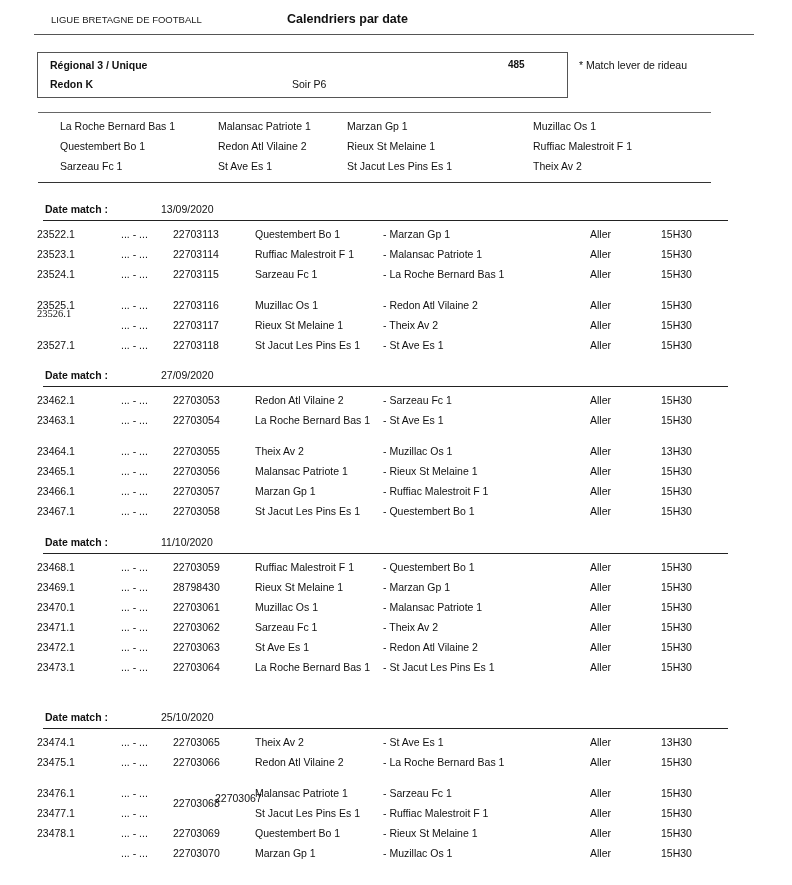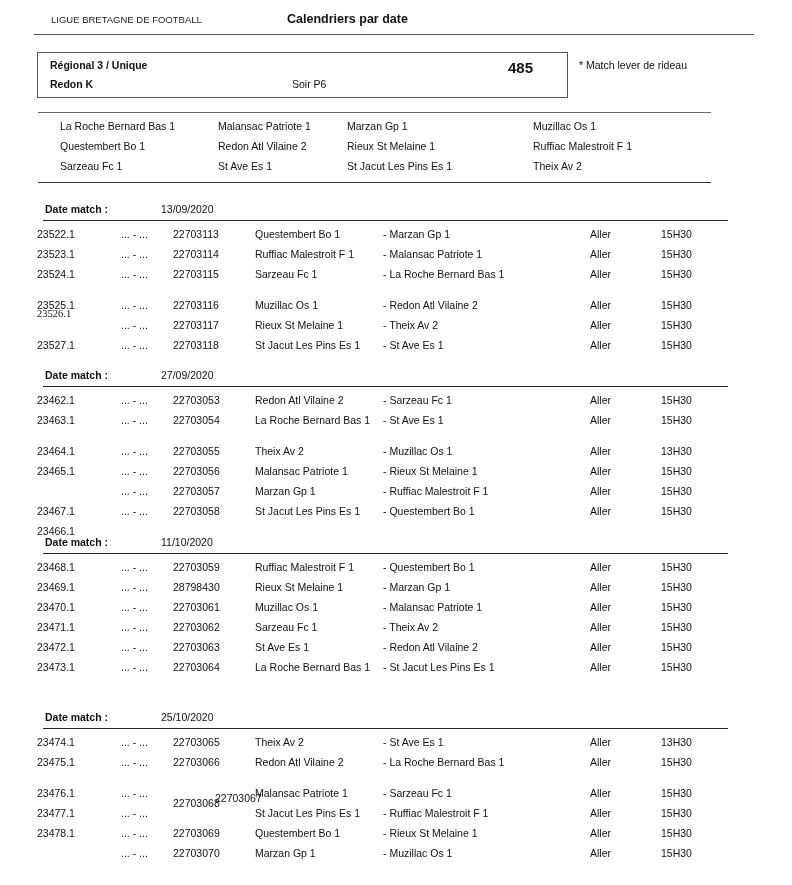--- a/index.html
+++ b/index.html
@@ -12,21 +12,21 @@
     
     .org { left: 51px; top: 14px; font-size: 9.5px; color: #222; }
     .title { left: 287px; top: 12px; font-size: 12.5px; font-weight: bold; }
     .hline { position: absolute; left: 34px; width: 720px; top: 34px; height: 0; border-top: 1.5px solid #555; }
 
     
     .compbox { position: absolute; left: 37px; top: 52px; width: 531px; height: 46px; border: 1.5px solid #555; box-sizing: border-box; }
     .comp-name { left: 50px; top: 59px; font-size: 10.5px; font-weight: bold; }
     .comp-poule { left: 50px; top: 78px; font-size: 10.5px; font-weight: bold; }
     .comp-extra { left: 292px; top: 78px; font-size: 10.5px; }
-    .comp-number { left: 508px; top: 59px; font-size: 15px; font-weight: bold; }
+    .comp-number { left: 508px; top: 59px; font-size: 10px; font-weight: bold; }
     .note { left: 579px; top: 59px; font-size: 10.5px; }
 
     
     .teams-top { position: absolute; left: 38px; width: 673px; top: 112px; border-top: 1.5px solid #666; }
     .teams-bottom { position: absolute; left: 38px; width: 673px; top: 182px; border-top: 1.5px solid #333; }
     .team { position: absolute; font-size: 10.5px; white-space: nowrap; }
 
     
     .date-label { position: absolute; left: 45px; font-size: 10.5px; font-weight: bold; }
     .date-value { position: absolute; left: 161px; font-size: 10.5px; }
@@ -166,21 +166,21 @@
       <div>
         <div class="cell c-num" style="top: 465px;">23465.1</div>
         <div class="cell c-dots" style="top: 465px;">... - ...</div>
         <div class="cell c-code" style="top: 465px;">22703056</div>
         <div class="cell c-home" style="top: 465px;">Malansac Patriote 1</div>
         <div class="cell c-away" style="top: 465px;">- Rieux St Melaine 1</div>
         <div class="cell c-type" style="top: 465px;">Aller</div>
         <div class="cell c-time" style="top: 465px;">15H30</div>
       </div>
       <div>
-        <div class="cell c-num" style="top: 485px; margin-top: 40px;">23466.1</div>
+        <div class="cell c-num" style="top: 485px;">23466.1</div>
         <div class="cell c-dots" style="top: 485px;">... - ...</div>
         <div class="cell c-code" style="top: 485px;">22703057</div>
         <div class="cell c-home" style="top: 485px;">Marzan Gp 1</div>
         <div class="cell c-away" style="top: 485px;">- Ruffiac Malestroit F 1</div>
         <div class="cell c-type" style="top: 485px;">Aller</div>
         <div class="cell c-time" style="top: 485px;">15H30</div>
       </div>
       <div>
         <div class="cell c-num" style="top: 505px;">23467.1</div>
         <div class="cell c-dots" style="top: 505px;">... - ...</div>

